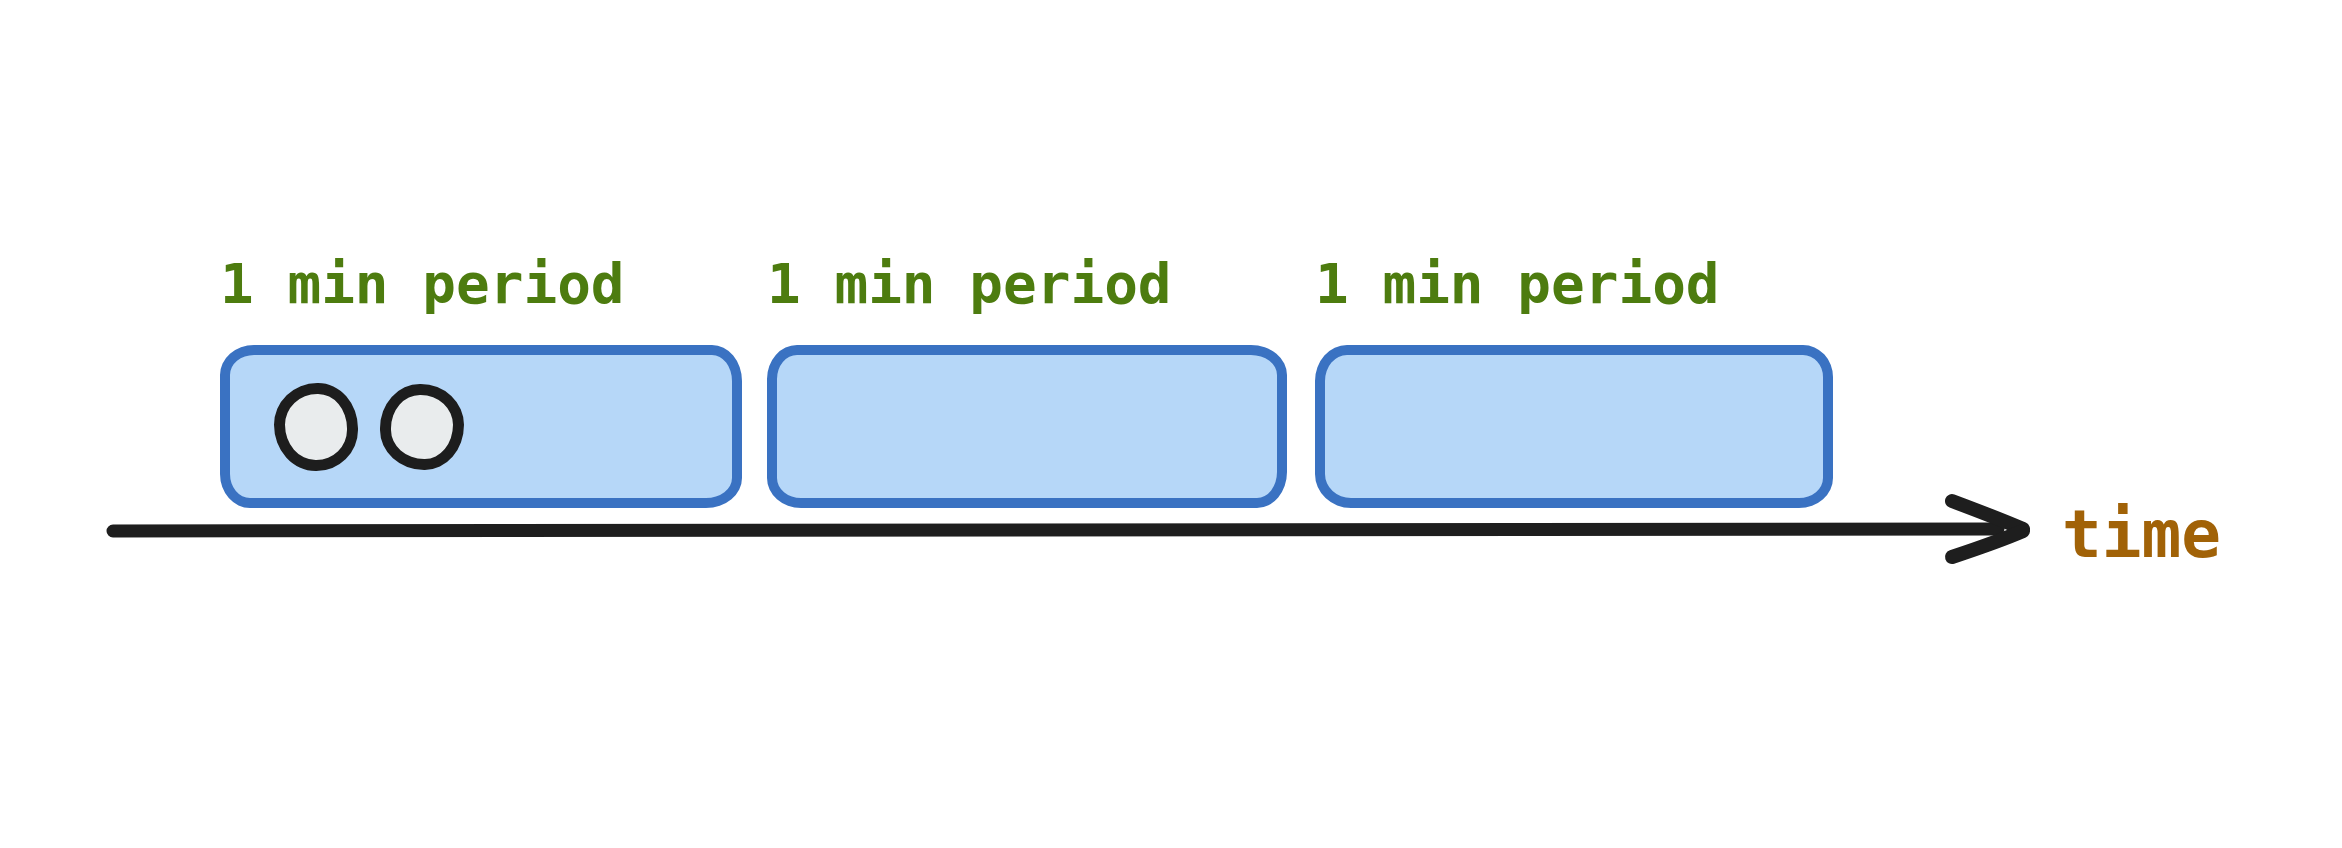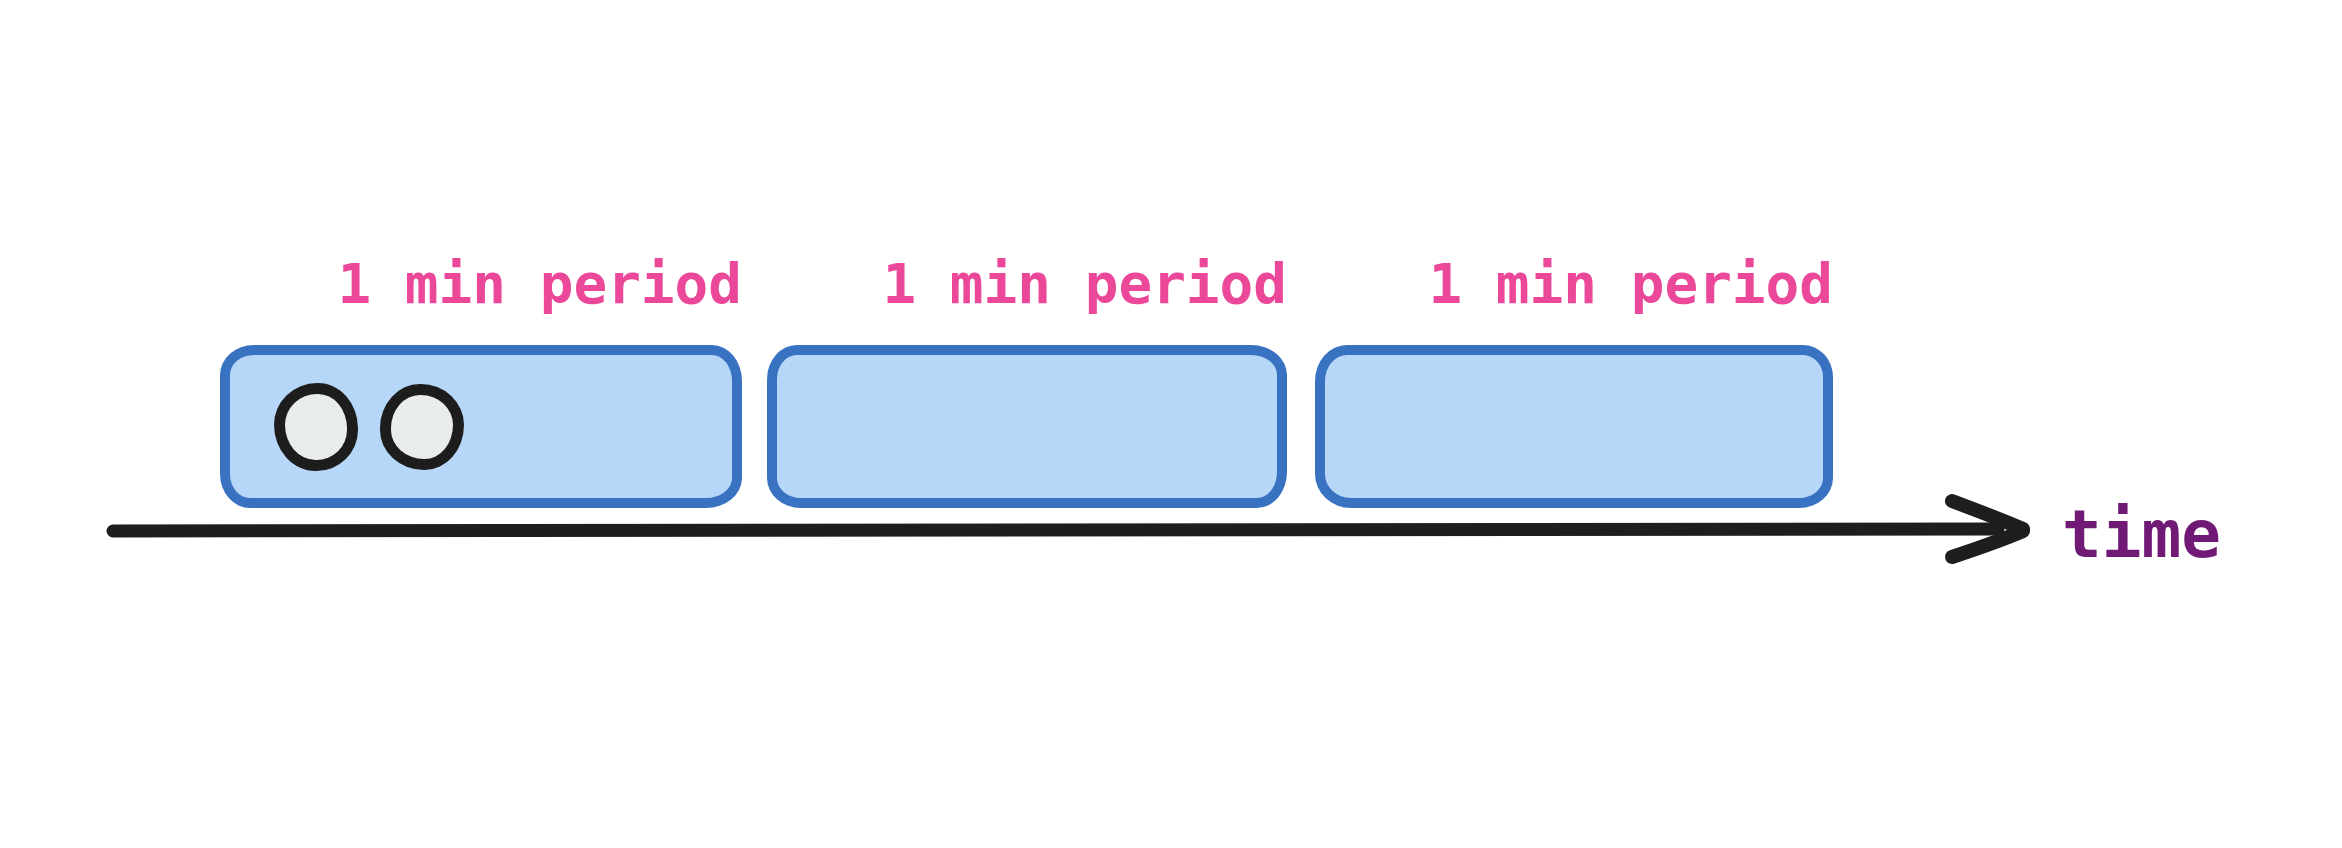--- a/index.html
+++ b/index.html
@@ -13,24 +13,24 @@
     height: 848px;
     background: #ffffff;
     overflow: hidden;
     font-family: "DejaVu Sans Mono", monospace;
   }
   .period-label {
     position: absolute;
     top: 252px;
     height: 64px;
     line-height: 64px;
-    text-align: right;
+    text-align: left;
     font-size: 56px;
     font-weight: bold;
-    color: #ec4899;
+    color: #4d7c0f;
     white-space: nowrap;
     letter-spacing: 0px;
   }
   .period-box {
     position: absolute;
     top: 345px;
     height: 163px;
     box-sizing: border-box;
     background: #b6d7f8;
     border: 10px solid #3a72c2;
@@ -67,21 +67,21 @@
     height: 848px;
     pointer-events: none;
   }
   .time-label {
     position: absolute;
     left: 2062px;
     top: 502px;
     font-size: 66px;
     line-height: 66px;
     font-weight: bold;
-    color: #701a75;
+    color: #a16207;
     white-space: nowrap;
   }
 </style>
 </head>
 <body>
 
 <div class="canvas">
 
   <div class="period-label label-0">1 min period</div>
   <div class="period-box box-0">

